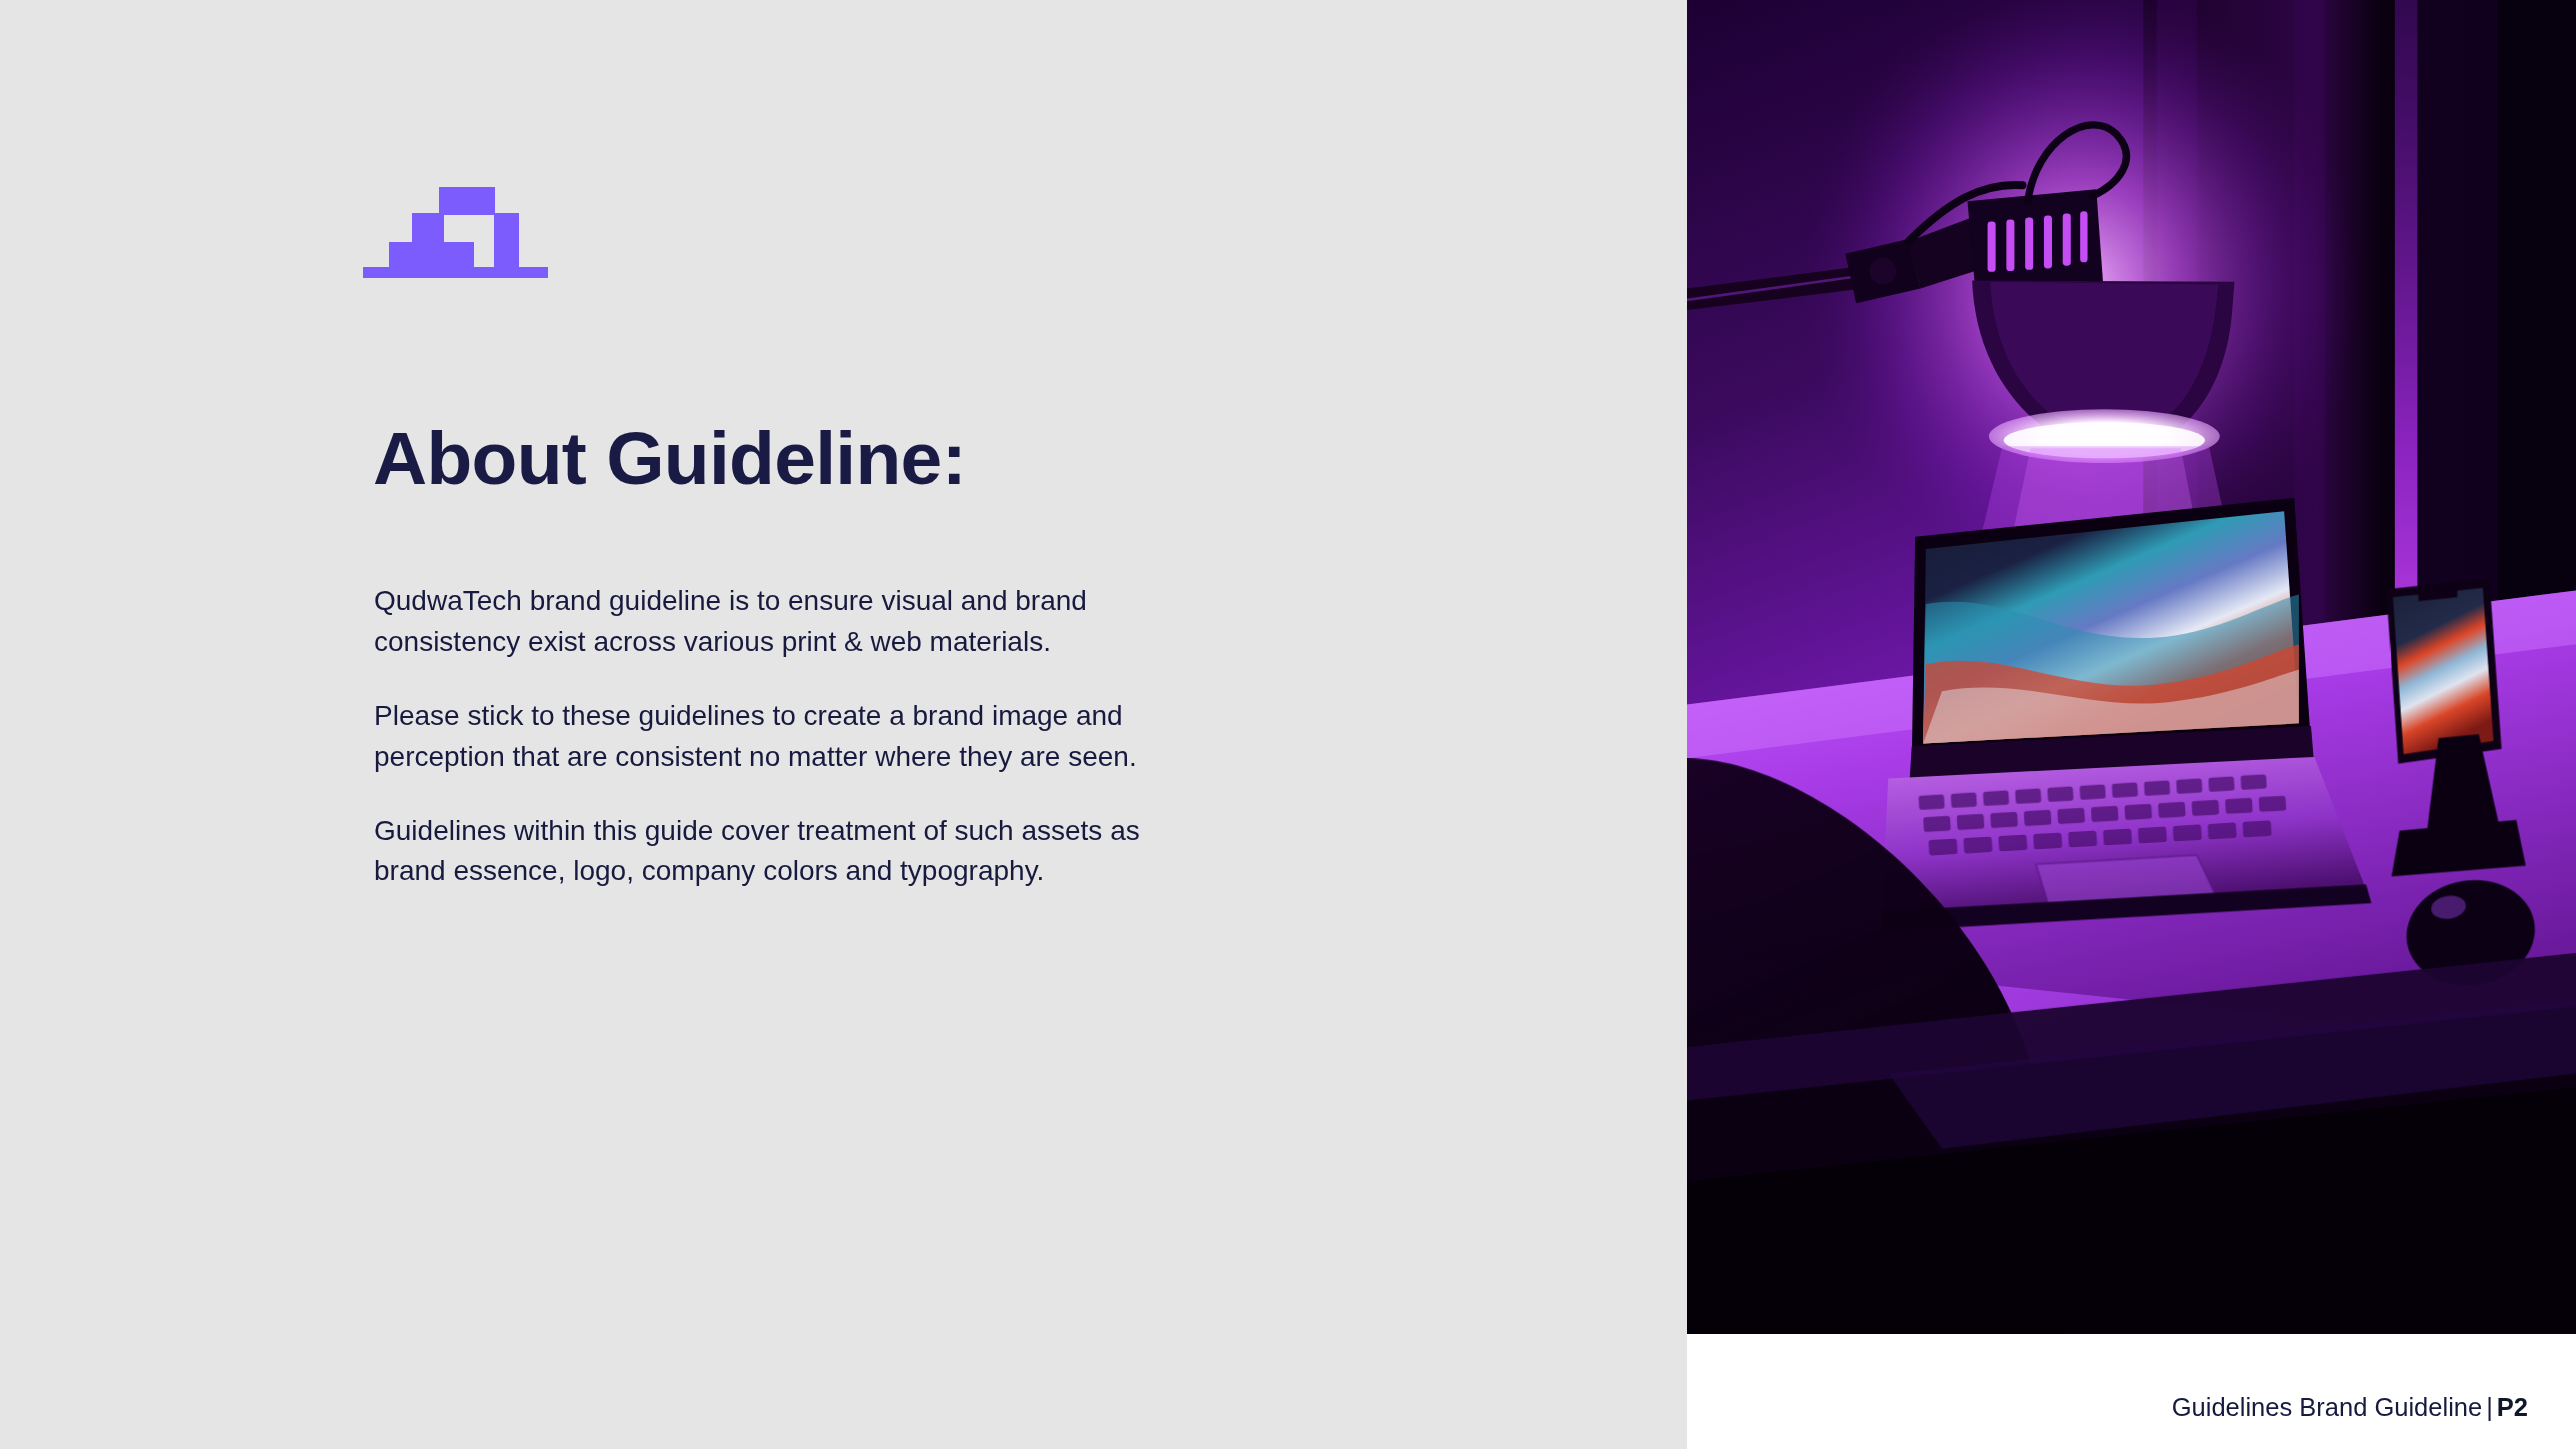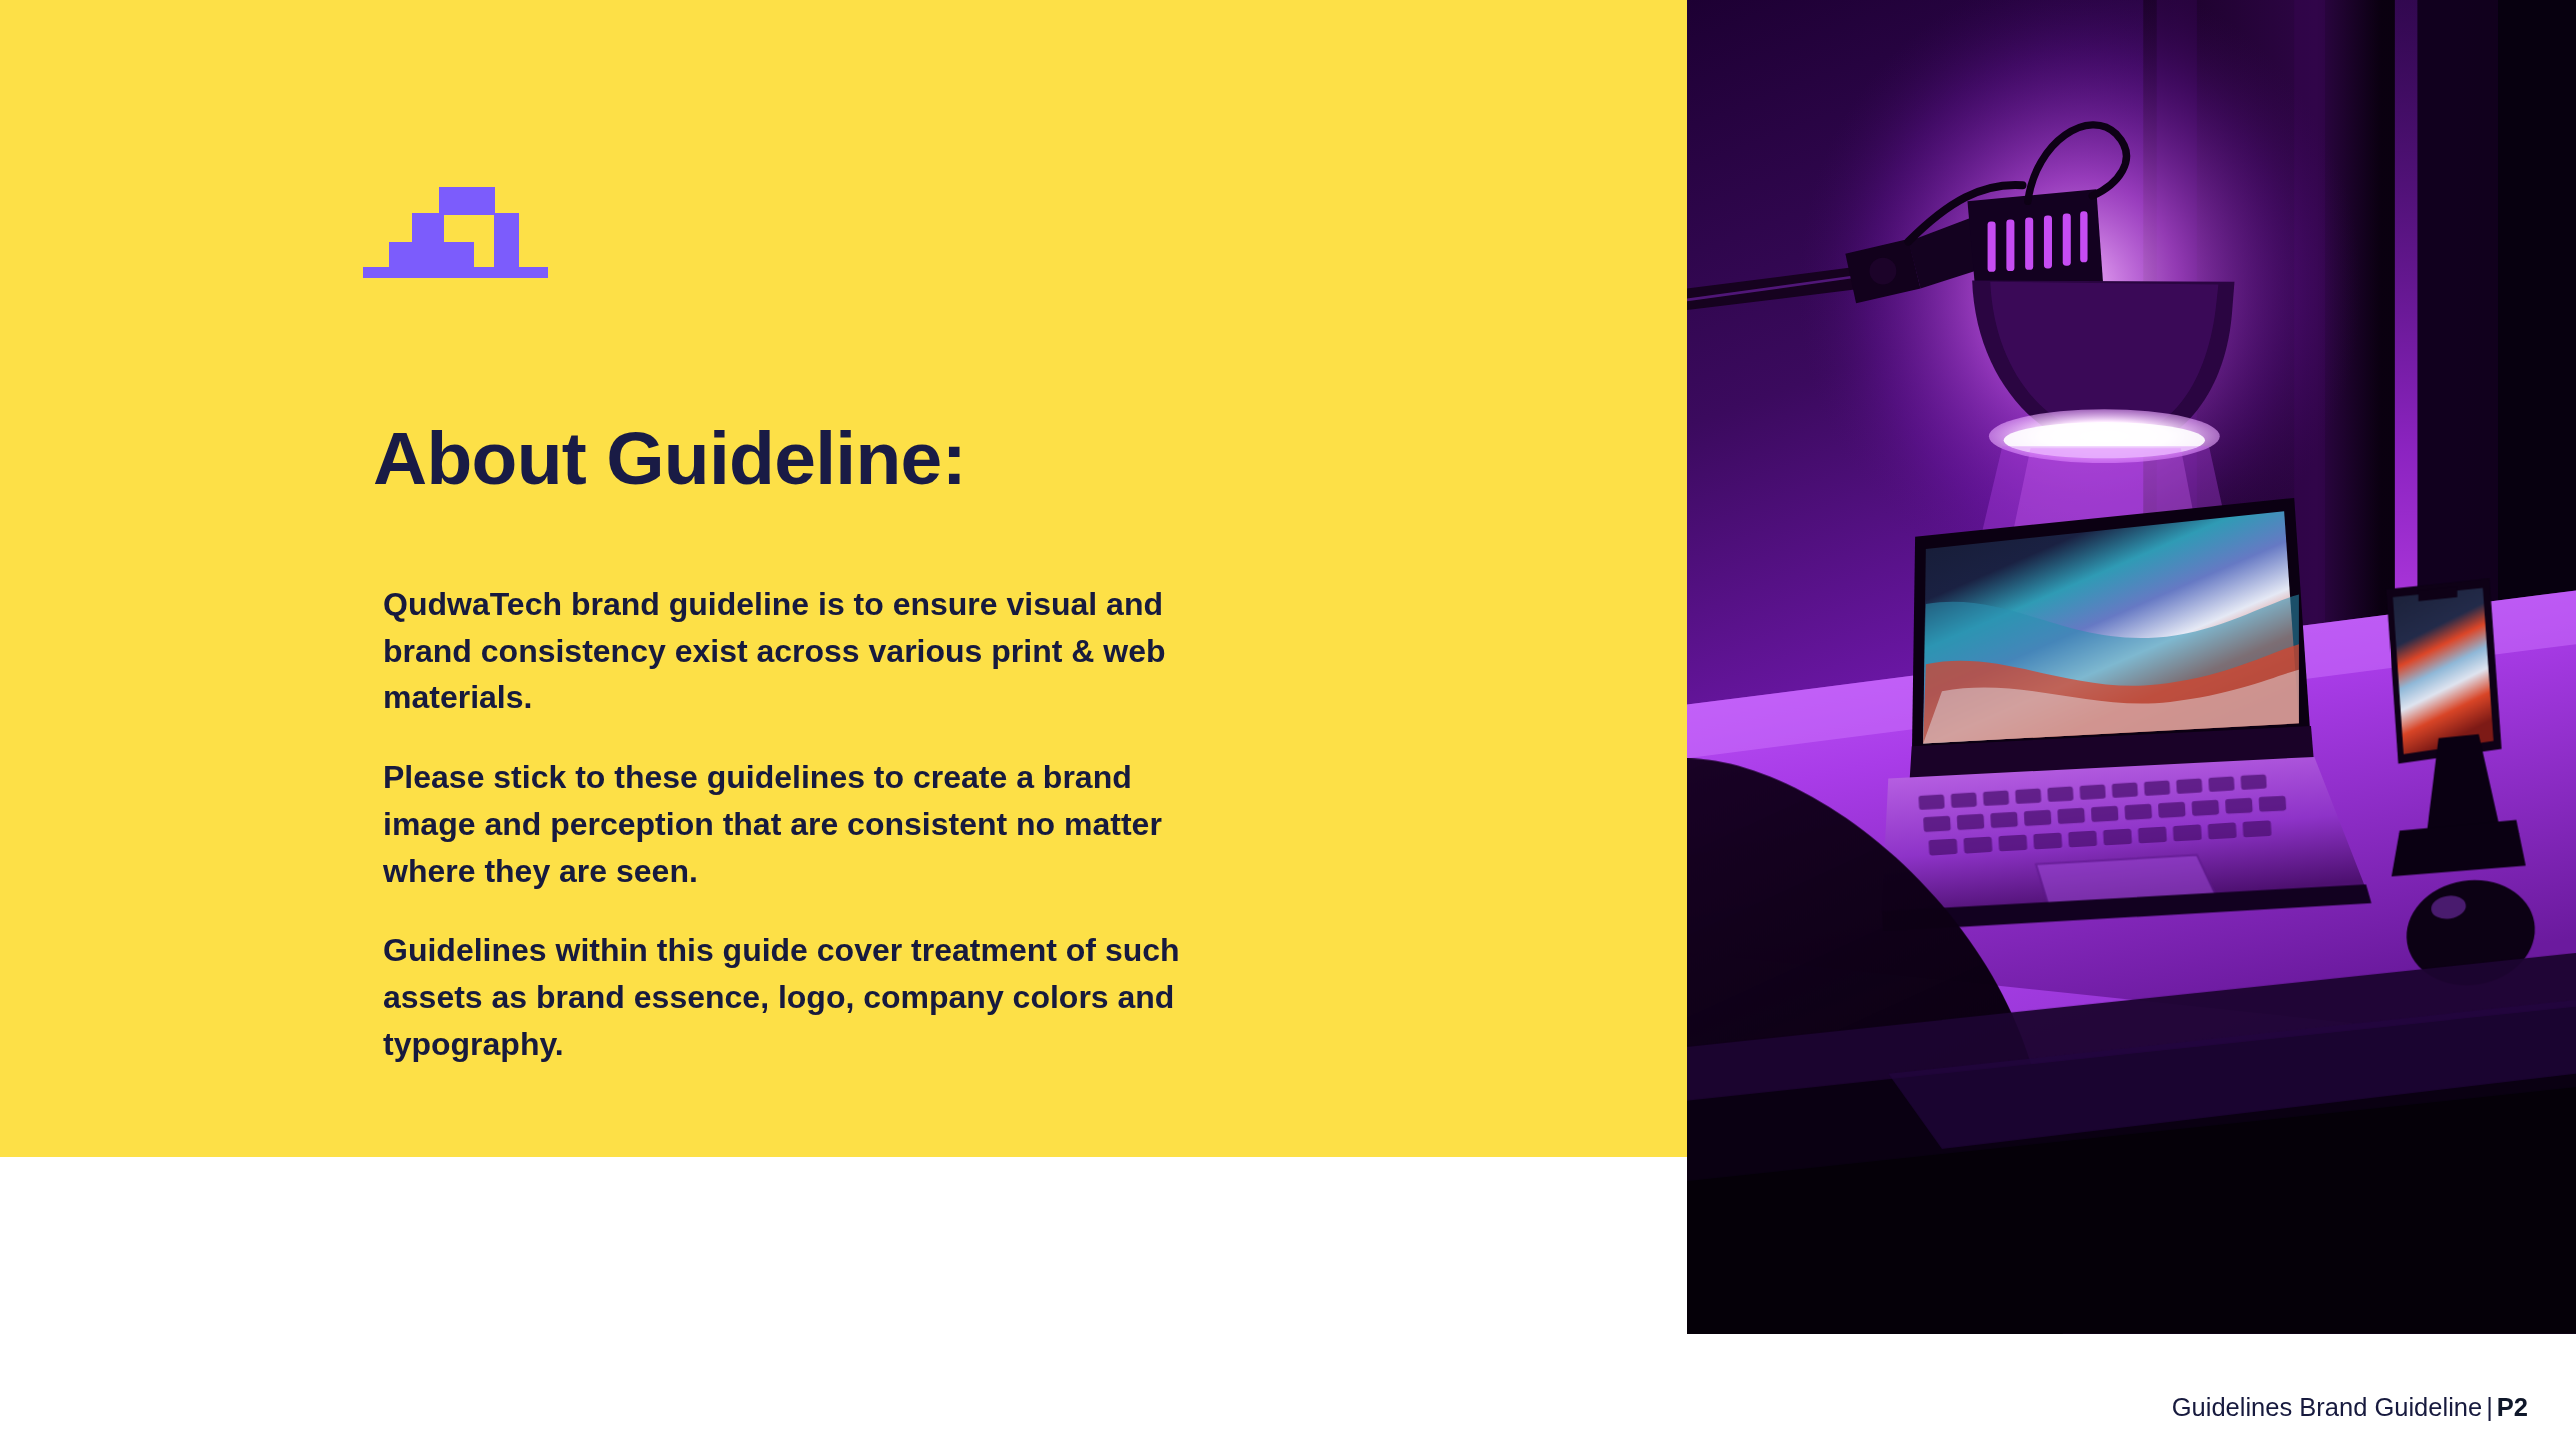--- a/index.html
+++ b/index.html
@@ -7,22 +7,22 @@
     width:2576px;height:1449px;
     background:#ffffff;
     font-family:"Liberation Sans", sans-serif;
     overflow:hidden;
     position:relative;
   }
 
   
   #left-panel{
     position:absolute;left:0;top:0;
-    width:1687px;height:1157px;
-    background:#fde047;
+    width:1687px;height:1449px;
+    background:#e5e5e5;
   }
 
   
   #brand-logo{
     position:absolute;
     left:363px;top:182px;
     width:188px;height:96px;
   }
   #brand-logo .blk{position:absolute;background:#7C5CFC;}
   
@@ -49,25 +49,25 @@
     white-space:nowrap;
   }
 
   
   #body-copy{
     position:absolute;
     left:374px;top:581px;
     width:825px;
   }
   #body-copy .para{
-    margin:0 0 33px 9px;
-    font-size:32px;
+    margin:0 0 33px 0;
+    font-size:28px;
     line-height:1.46;
     color:#171A3E;
-    font-weight:bold;
+    font-weight:normal;
   }
   #body-copy .para:last-child{margin-bottom:0;}
 
   
   #footer{
     position:absolute;
     right:48px;bottom:27px;
     font-size:25.5px;
     color:#171A3E;
     white-space:nowrap;

